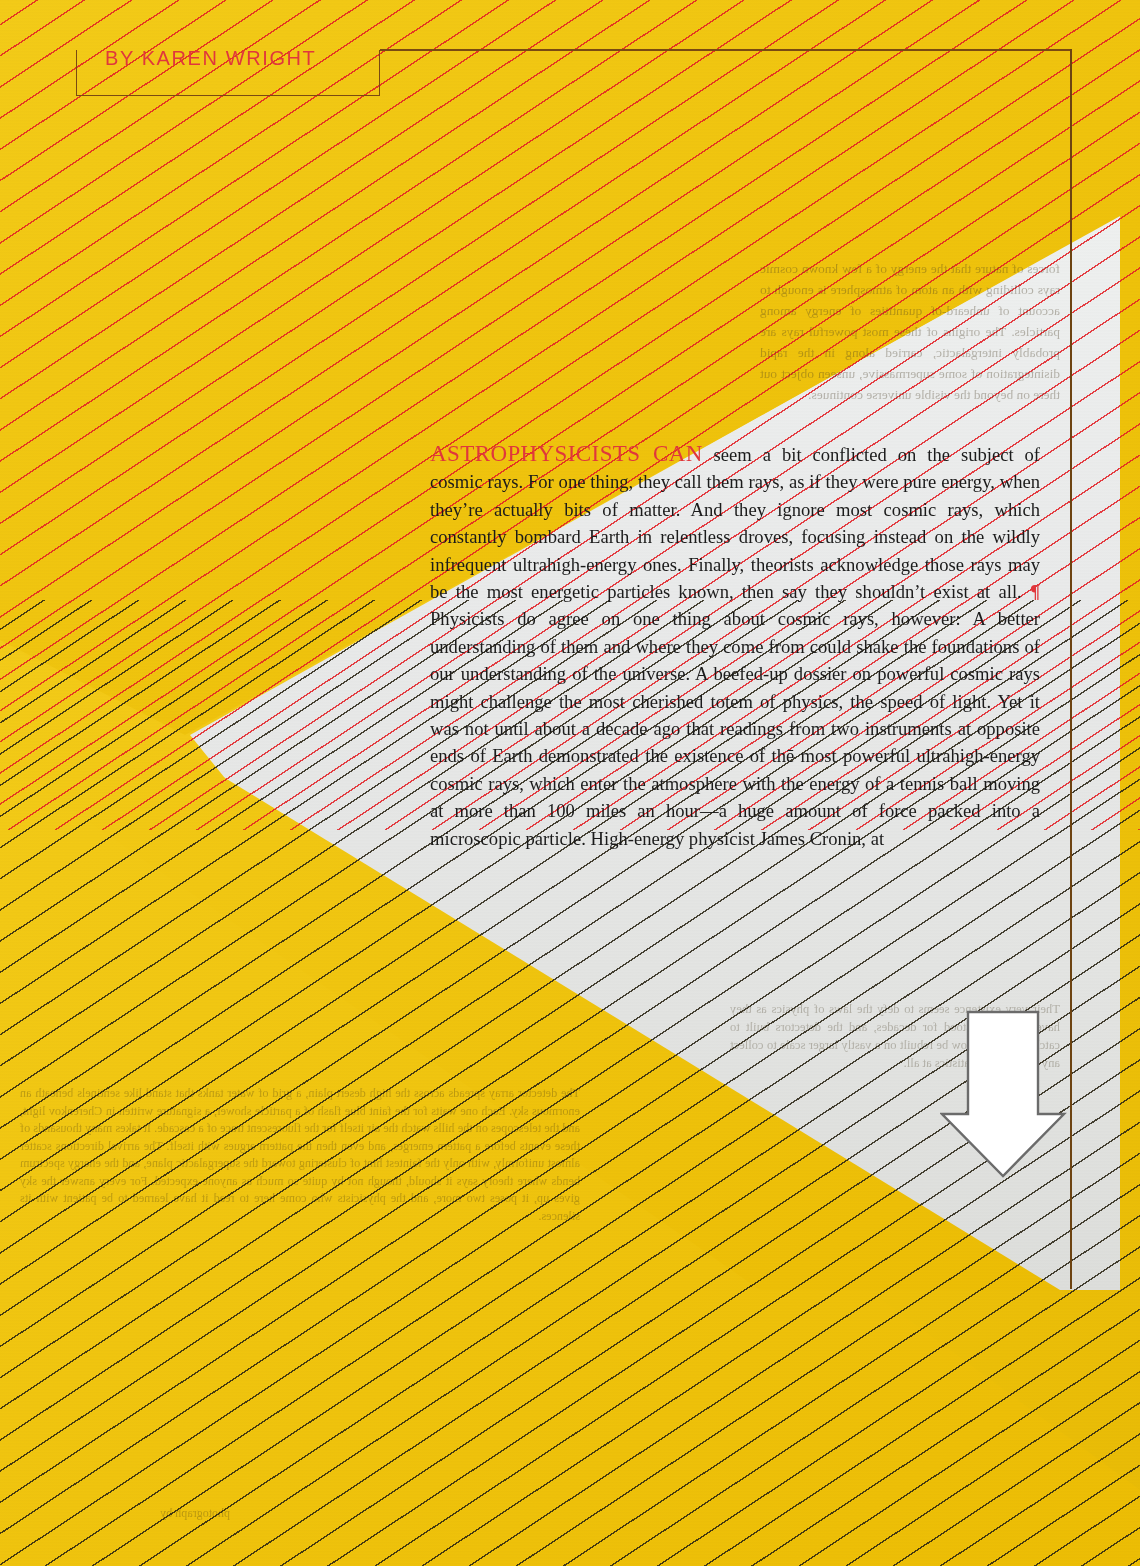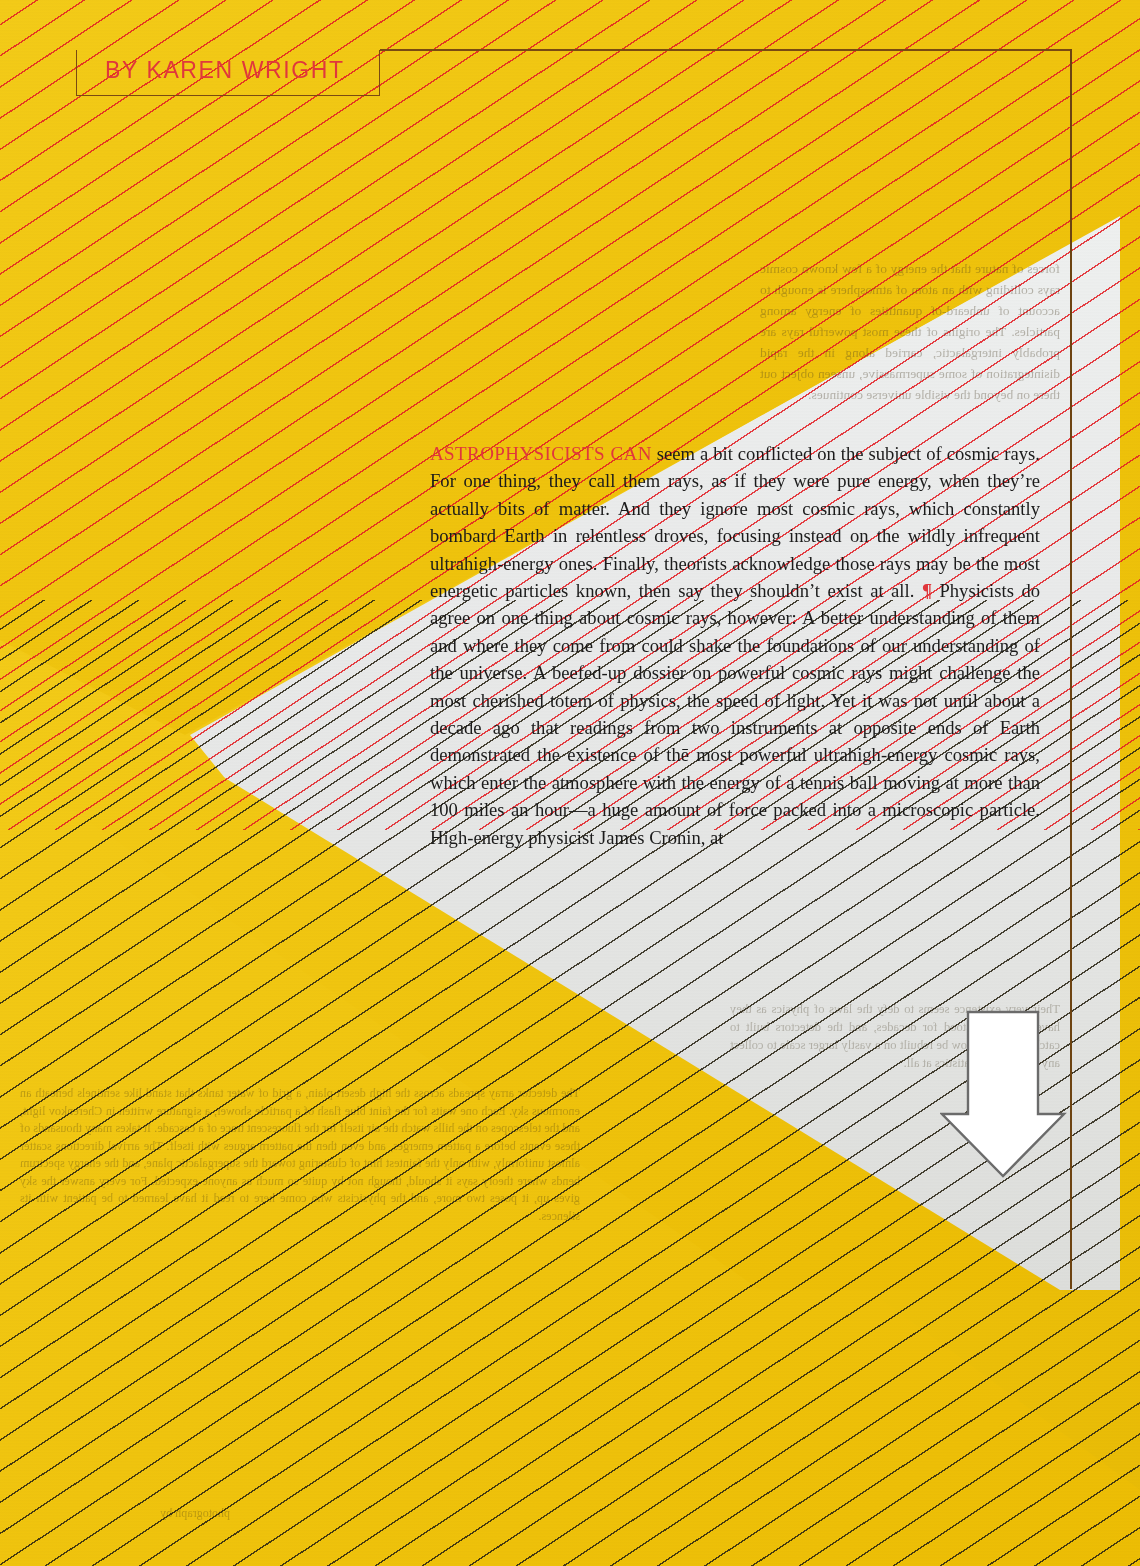--- a/index.html
+++ b/index.html
@@ -71,23 +71,23 @@
   .byline-box {
     position: absolute;
     left: 76px; top: 50px;
     width: 304px; height: 46px;
     border: 1.6px solid #7a4a12;
     border-top: none;
     box-sizing: border-box;
   }
   .byline-text {
     position: absolute;
-    left: 105px; top: 57px;
+    left: 105px; top: 47px;
     font-family: "Liberation Sans", sans-serif;
-    font-size: 23px;
+    font-size: 20px;
     letter-spacing: 1.6px;
     color: #e0373c;
     font-weight: 400;
   }
   .frame-line {
     position: absolute;
     left: 380px; top: 49px;
     width: 692px; height: 1.6px;
     background: #7a4a12;
   }
@@ -110,21 +110,21 @@
     text-align: justify;
     text-justify: inter-word;
     font-family: "Liberation Serif", serif;
     -webkit-hyphens: auto;
     hyphens: auto;
   }
   .article .lead-in {
     font-variant: small-caps;
     letter-spacing: .4px;
     color: #e0373c;
-    font-size: 19px;
+    font-size: 23px;
   }
   .article .pilcrow {
     color: #e0373c;
     font-weight: bold;
   }
 
   
   .shape-left {
     position: absolute;
     left: 0; top: 0;

